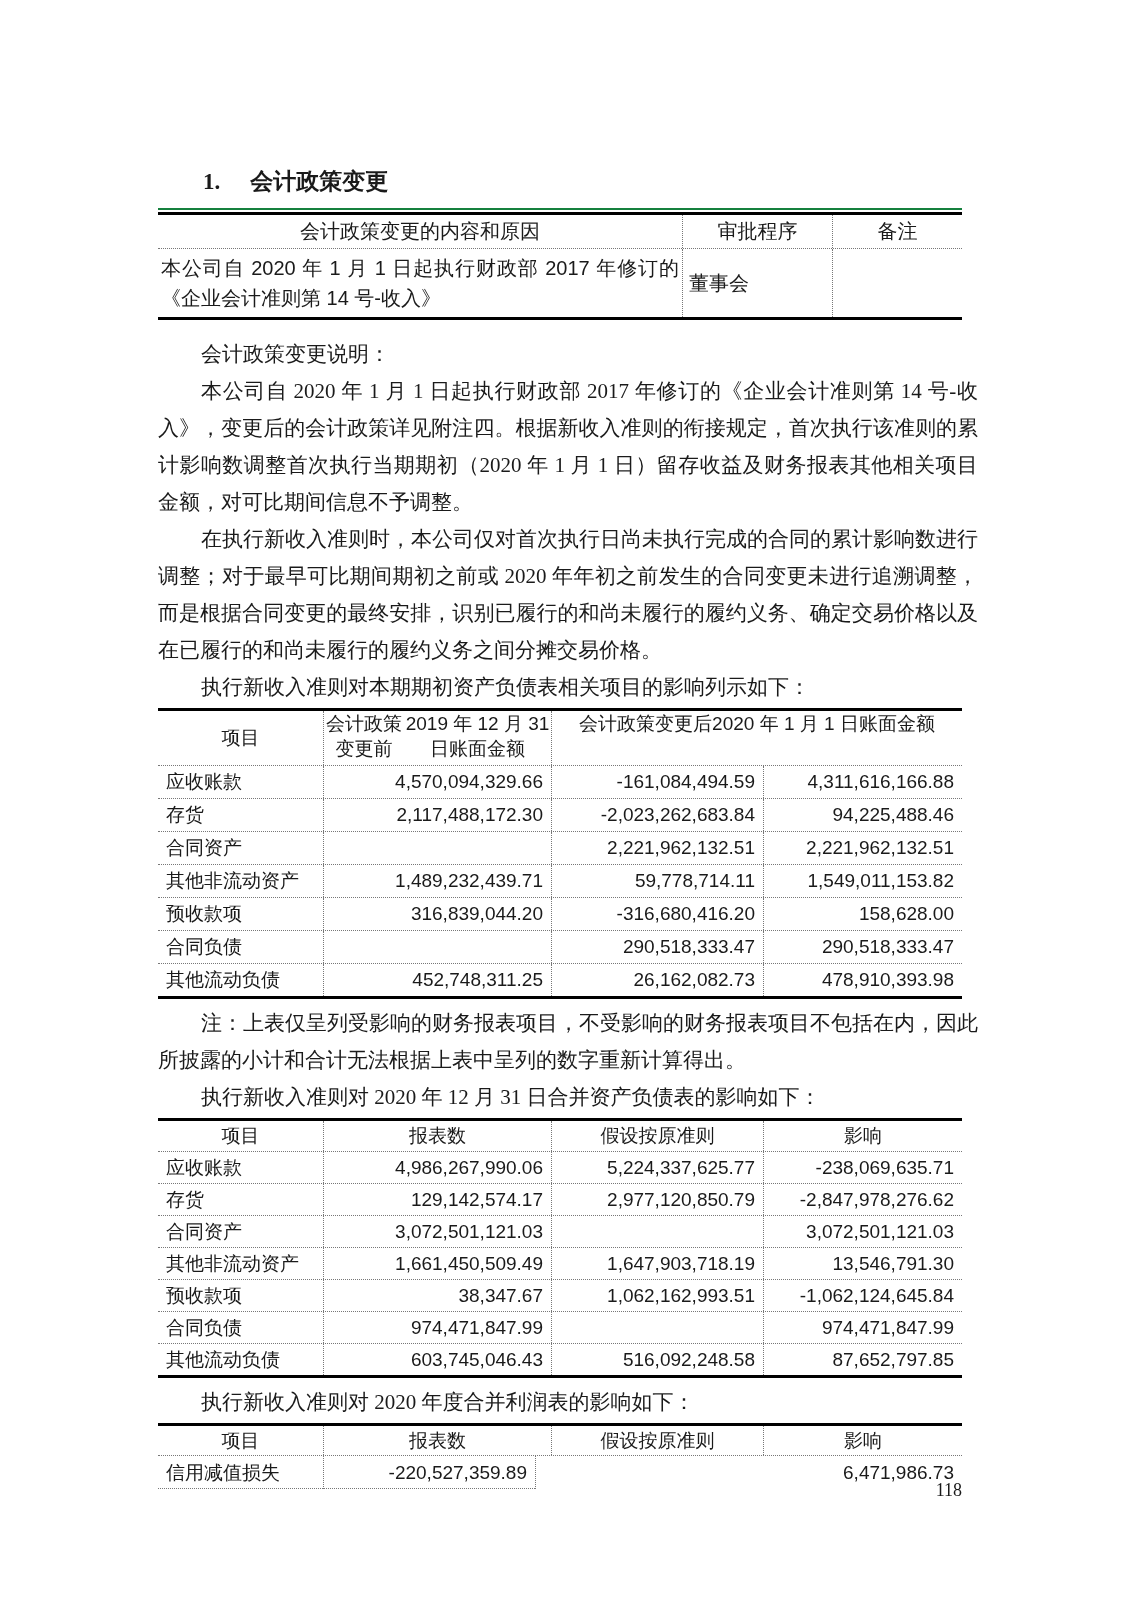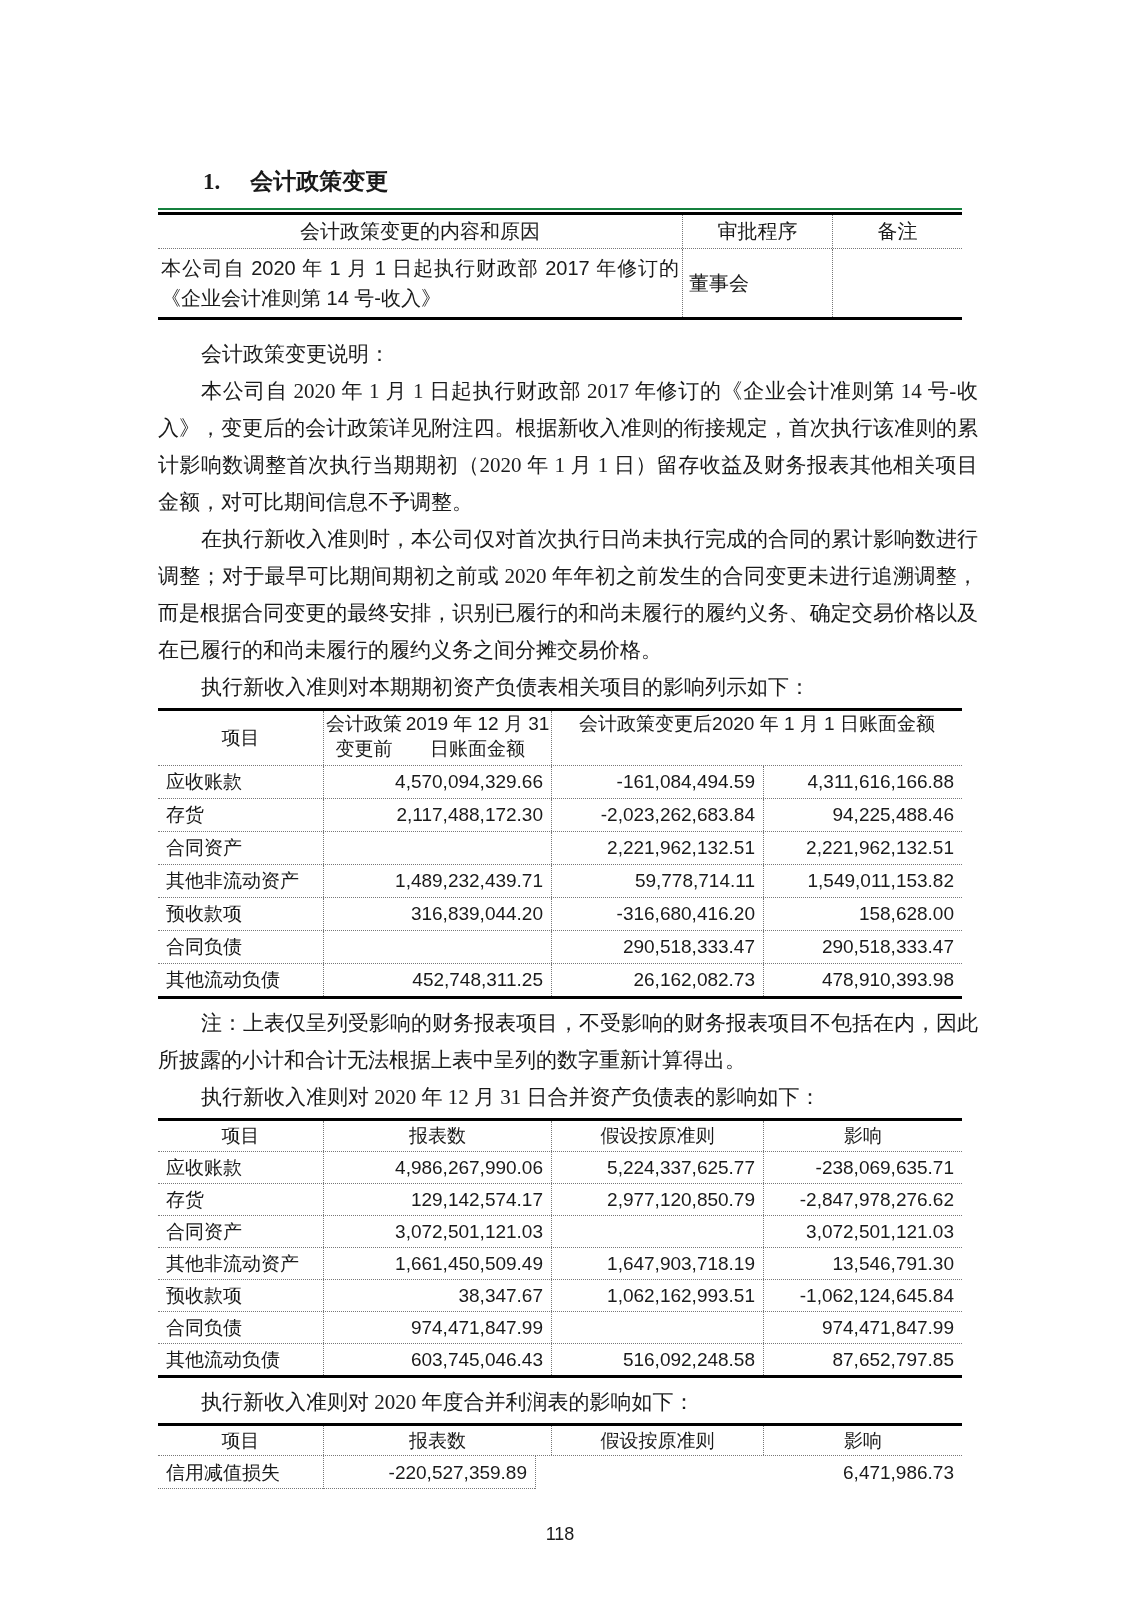--- a/index.html
+++ b/index.html
@@ -63,22 +63,22 @@
 
   
   .para {
     margin:0; width:820px; font-size:21px; line-height:37px;
     text-indent:43px; text-align:justify;
   }
   .mt8 { margin-top:16px; }
   .mt6 { margin-top:6px; }
 
   .pageno {
-    position:absolute; top:1524px; left:158px; width:804px;
-    text-align:center; font-family:Liberation Sans, sans-serif;
+    position:absolute; top:1480px; left:158px; width:804px;
+    text-align:right; font-family:Liberation Serif, serif;
     font-size:18px; color:#1a1a1a;
   }
 </style>
 </head>
 <body>
 
 <div class="page">
   <div class="content">
 
     <h1 class="title"><span class="t-num">1.</span><span>会计政策变更</span></h1>

